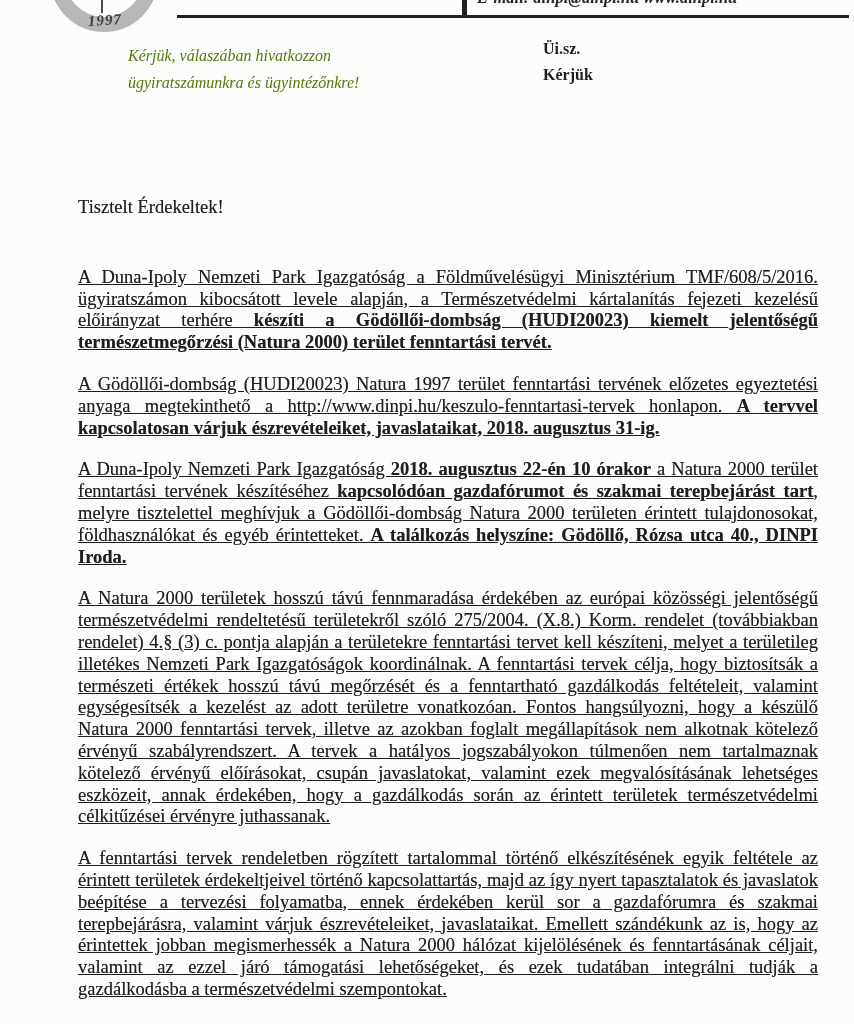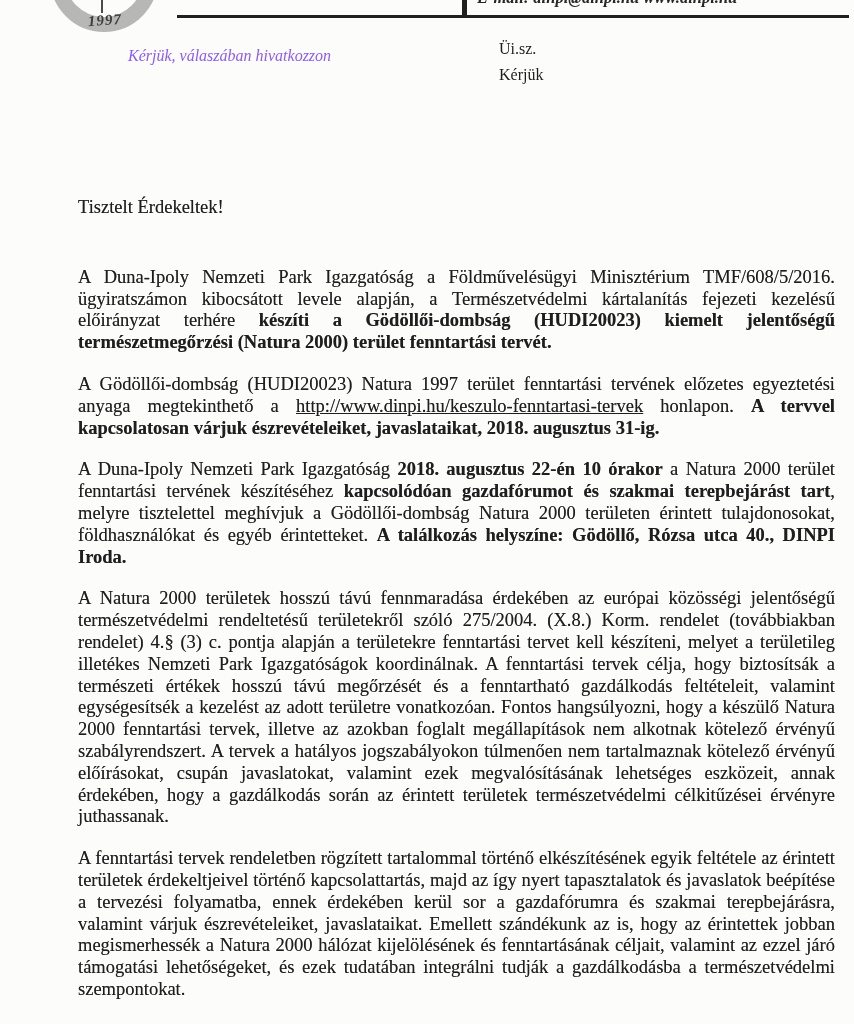--- a/index.html
+++ b/index.html
@@ -64,69 +64,70 @@
     width: 5px; height: 18px;
     background: #202020;
   }
   
   .reply-note {
     position: absolute;
     left: 128px; top: 42px;
     font-style: italic;
     font-size: 16px;
     line-height: 27px;
-    color: #8b5cf6;
+    color: #4d7c0f;
   }
   .case-block {
     position: absolute;
     left: 499px; top: 36px;
     width: 340px;
     font-size: 16px;
     line-height: 26px;
   }
   .case-row { display: flex; align-items: flex-start; }
-  .case-label { font-weight: normal; white-space: pre; }
+  .case-label { font-weight: bold; white-space: pre; margin-left: 44px; }
   .case-value { flex: 1; }
   .case-line + .case-line { padding-left: 22px; }
   
   .letter-body {
     position: absolute;
     left: 78px; top: 197px;
     width: 757px;
     font-size: 18.5px;
     line-height: 21.8px;
     text-align: justify;
     text-shadow: 0 0 0.4px rgba(25,25,25,0.55);
   }
   .salutation {
     margin: 0 0 48px 0;
     text-align: left;
     font-family: Liberation Serif, serif;
   }
-  .para { margin: 0 0 20px 0; }
+  .para { margin: 0 17px 20px 0; text-decoration: underline; }
   .para span.b { font-weight: bold; }
   .para span.u { text-decoration: underline; }
 </style>
 </head>
 <body>
 
 <div class="page">
 
   <div class="logo-ring"></div>
   <div class="logo-stem"></div>
   <div class="logo-year">1997</div>
 
   <div class="contact-clip">
     <div class="contact-text">E-mail: dinpi@dinpi.hu    www.dinpi.hu</div>
   </div>
   <div class="hrule"></div>
   <div class="vline"></div>
 
   <div class="reply-note">
     <div>Kérjük, válaszában hivatkozzon</div>
+    <div>ügyiratszámunkra és ügyintézőnkre!</div>
   </div>
 
   <div class="case-block" id="case-block">
       <div class="case-row">
         <span class="case-label">Üi.sz.</span>
       </div>
       <div class="case-row">
         <span class="case-label">Kérjük</span>
       </div>
     </div>

